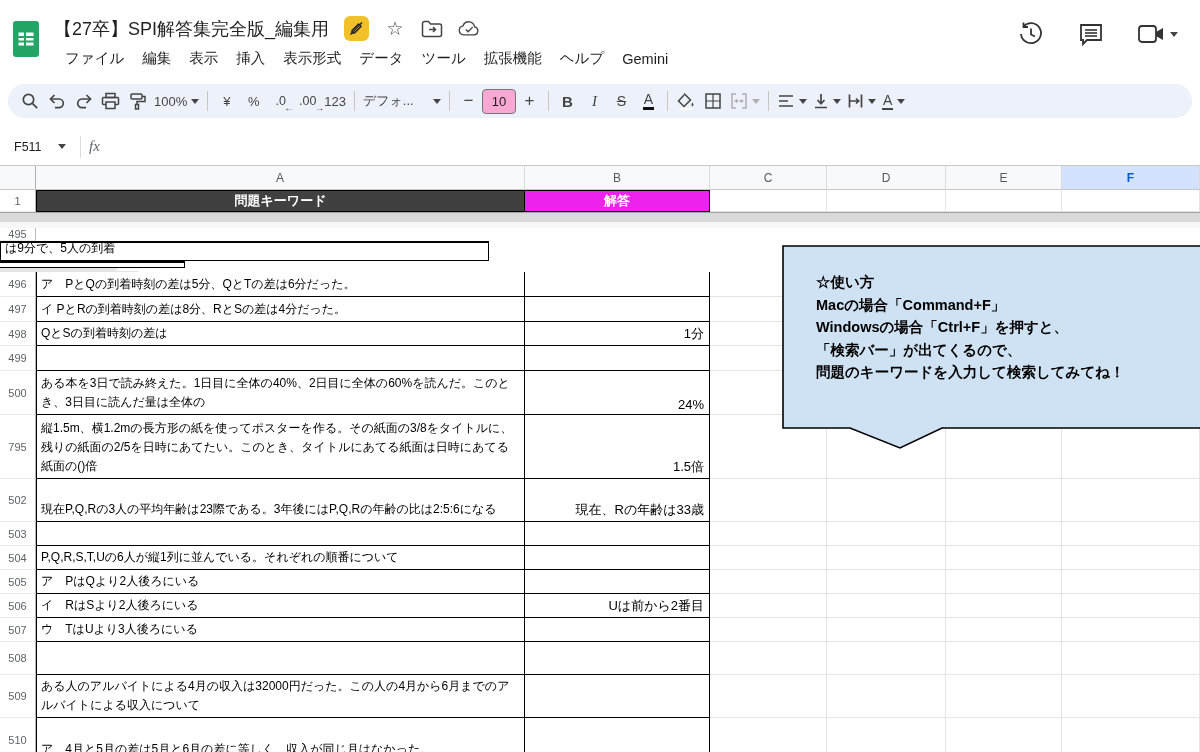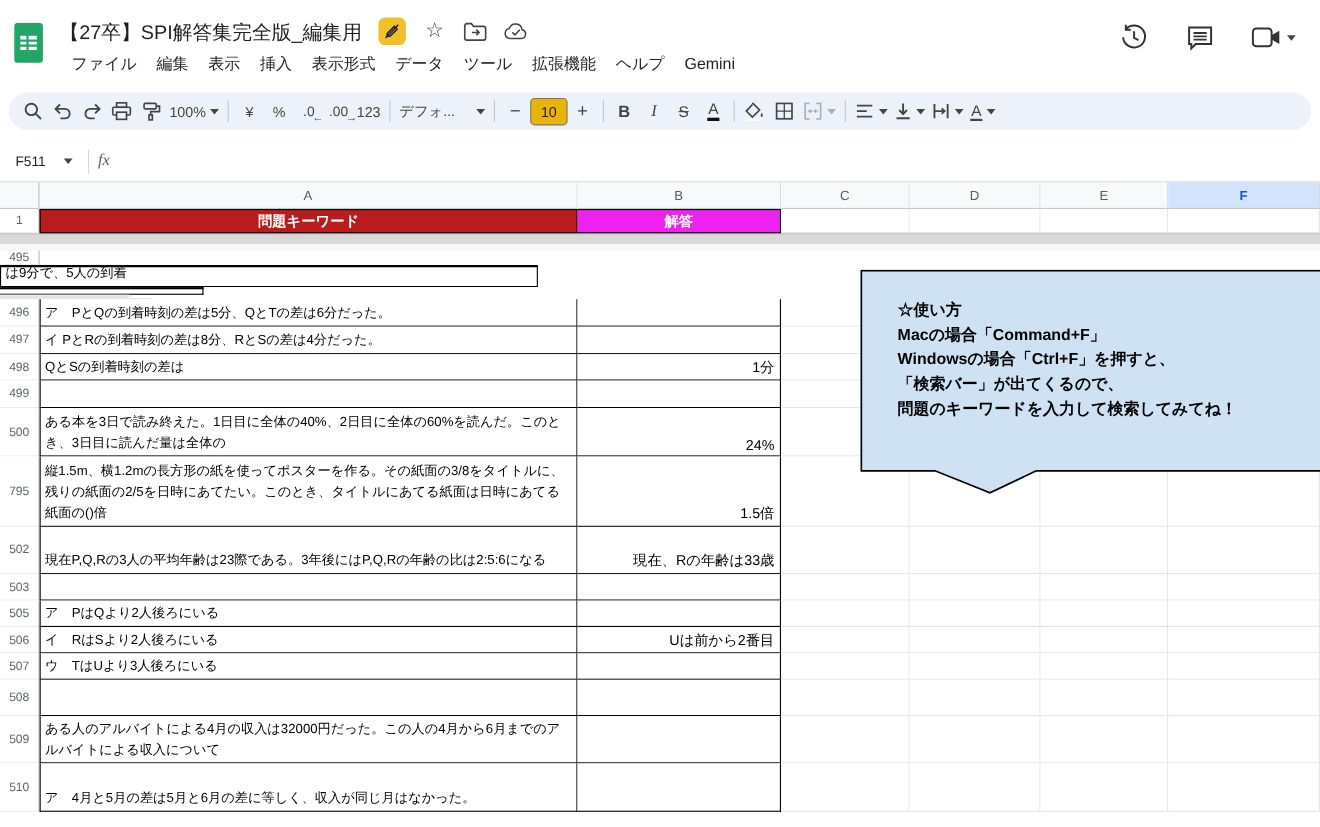--- a/index.html
+++ b/index.html
@@ -30,21 +30,21 @@
   .caret { width:0; height:0; border-left:4px solid transparent; border-right:4px solid transparent; border-top:5px solid #444; }
   .dim { opacity:.38; }
   .glyph-b { font-weight:bold; font-size:15px; }
   .glyph-i { font-style:italic; font-size:15px; font-family:"Liberation Serif", serif; }
   .glyph-s { font-size:14px; text-decoration:line-through; }
   .glyph-a { font-size:14px; line-height:1; border-bottom:3px solid #111; padding:0 1px 1px; }
   .glyph-rot { font-size:14px; line-height:1; border-bottom:2px solid #444; padding:0 1px 1px; }
   .decfmt { position:relative; font-size:12.5px; }
   .decfmt small { position:absolute; bottom:-5px; right:-8px; font-size:10px; }
   .sizebox { width:34px; height:25px; border:1px solid #747775; border-radius:4px; display:flex;
-             align-items:center; justify-content:center; font-size:13px; background:#eab308; }
+             align-items:center; justify-content:center; font-size:13px; background:#f9a8d4; }
   .pm { font-size:17px; color:#444; }
   .fontsel { width:84px; justify-content:space-between; }
   svg.ic { display:block; }
 
   
   .fbar { position:absolute; top:128px; left:0; width:1200px; height:38px; background:#fff;
           border-bottom:1px solid #c7c7c7; display:flex; align-items:center; }
   .namebox { width:72px; padding-left:14px; font-size:12.5px; display:flex; align-items:center; gap:16px; }
   .fbar .vsep { width:1px; height:22px; background:#dadce0; margin:0 8px; }
   .fx { font-style:italic; font-family:"Liberation Serif", serif; color:#5f6368; font-size:15px; }
@@ -295,21 +295,21 @@
     <div class="colh" style="width: 489px;">A</div>
         <div class="colh" style="width: 185px;">B</div>
         <div class="colh" style="width: 117px;">C</div>
         <div class="colh" style="width: 119px;">D</div>
         <div class="colh" style="width: 116px;">E</div>
         <div class="colh sel" style="width: 138px;">F</div>
       </div>
 
     <div class="hrow">
       <div class="gut">1</div>
-      <div class="h-a" id="cell-a1" style="background: #b91c1c;">問題キーワード</div>
+      <div class="h-a" id="cell-a1" style="background: #404040;">問題キーワード</div>
       <div class="h-b" id="cell-b1" style="background: rgb(238, 34, 238);">解答</div>
       <div class="cg" style="width:117px"></div>
       <div class="cg" style="width:119px"></div>
       <div class="cg" style="width:116px"></div>
       <div class="cg" style="width:138px"></div>
     </div>
 
     <div class="band"></div>
 
     <div id="rows">
@@ -398,20 +398,31 @@
           <div class="cb">現在、Rの年齢は33歳</div>
           <div class="cg" style="width: 117px;"></div>
           <div class="cg" style="width: 119px;"></div>
           <div class="cg" style="width: 116px;"></div>
           <div class="cg" style="width: 138px;"></div>
         </div>
         <div class="row" style="height: 24px;">
           <div class="gut">503</div>
           <div class="ca">
             <span></span>
+          </div>
+          <div class="cb"></div>
+          <div class="cg" style="width: 117px;"></div>
+          <div class="cg" style="width: 119px;"></div>
+          <div class="cg" style="width: 116px;"></div>
+          <div class="cg" style="width: 138px;"></div>
+        </div>
+        <div class="row" style="height: 24px;">
+          <div class="gut">504</div>
+          <div class="ca">
+            <span>P,Q,R,S,T,Uの6人が縦1列に並んでいる。それぞれの順番について</span>
           </div>
           <div class="cb"></div>
           <div class="cg" style="width: 117px;"></div>
           <div class="cg" style="width: 119px;"></div>
           <div class="cg" style="width: 116px;"></div>
           <div class="cg" style="width: 138px;"></div>
         </div>
         <div class="row" style="height: 24px;">
           <div class="gut">505</div>
           <div class="ca">

